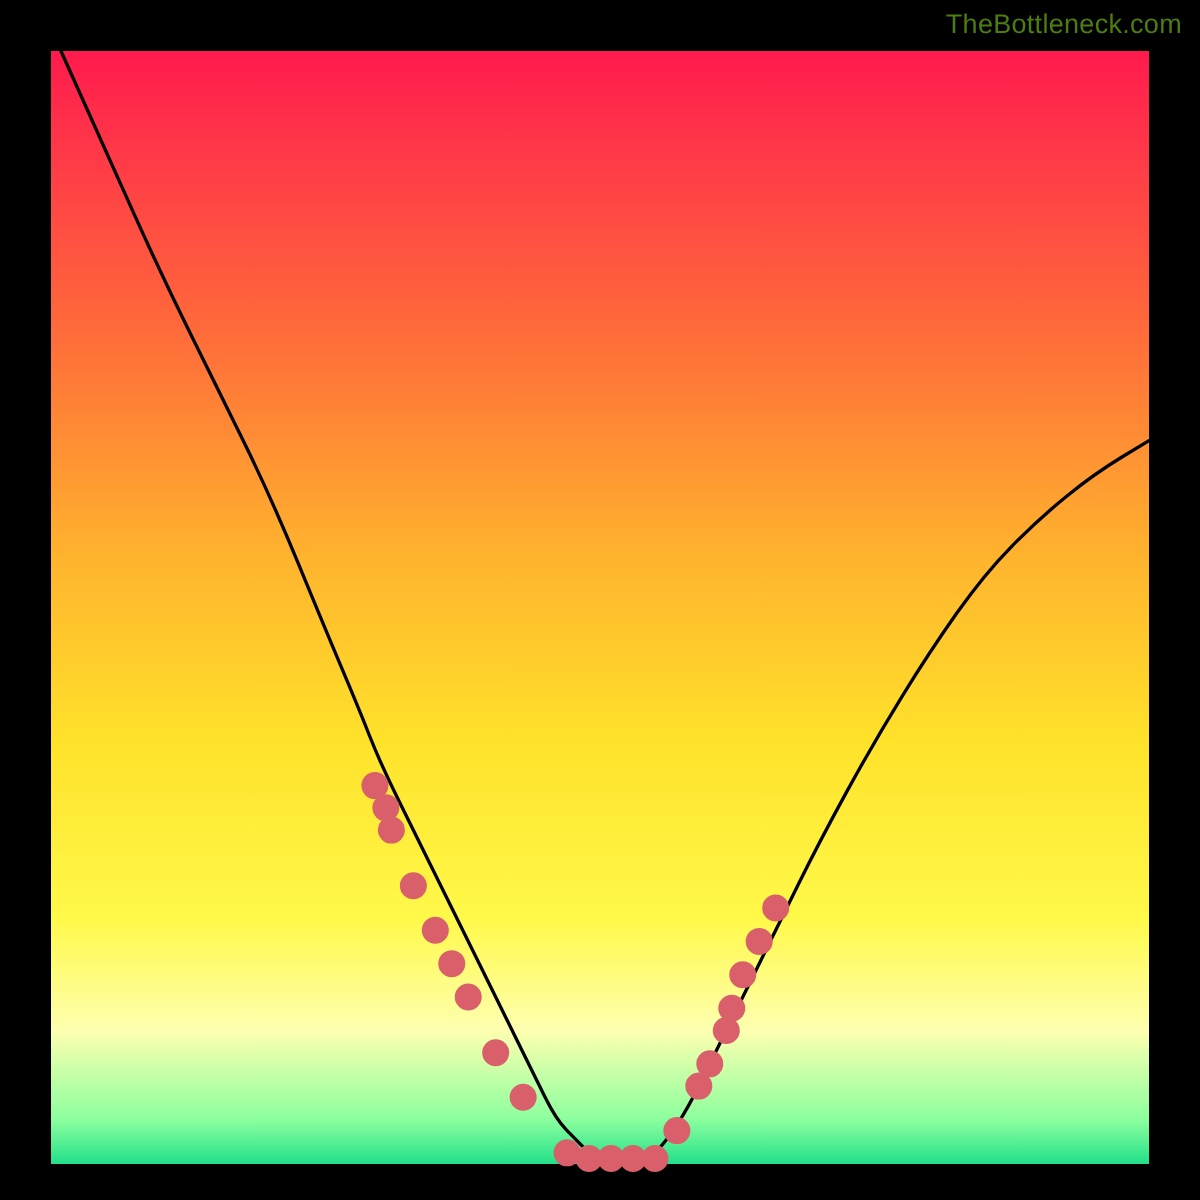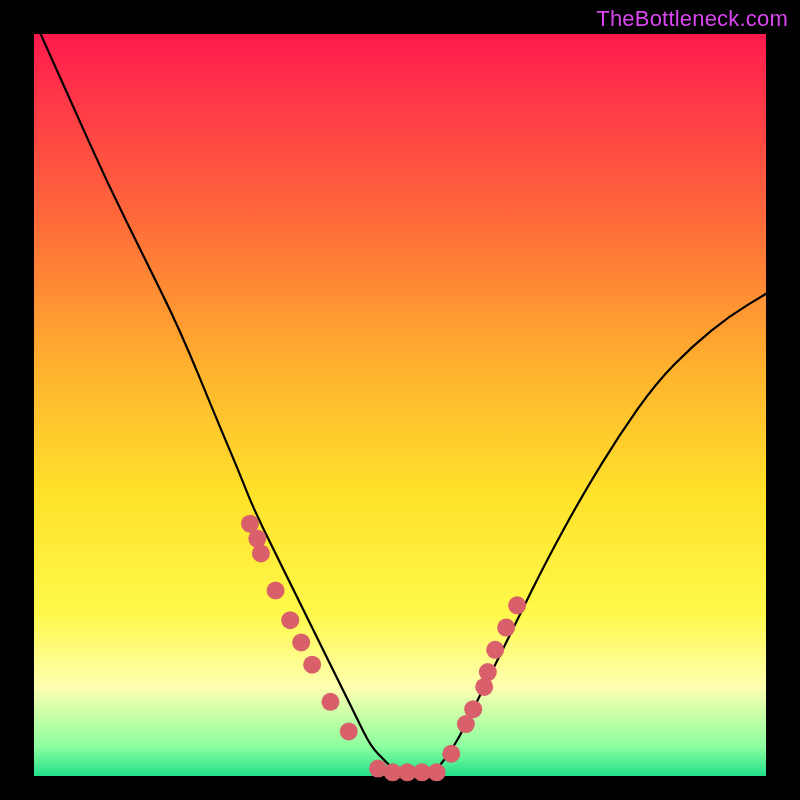--- a/index.html
+++ b/index.html
@@ -36,22 +36,22 @@
       #fff94a 78%,
       #feffb0 88%,
       #8cff9e 96%,
       #22e08a 100%
     );
   }
   .watermark {
     position: absolute;
     top: 6px;
     right: 12px;
-    color: #d946ef;
-    font-size: 22px;
+    color: #4d7c0f;
+    font-size: 18px;
     font-weight: 400;
     letter-spacing: 0.2px;
     user-select: none;
   }
   svg.curve {
     position: absolute;
     left: 0;
     top: 0;
     width: 732px;
     height: 742px;

